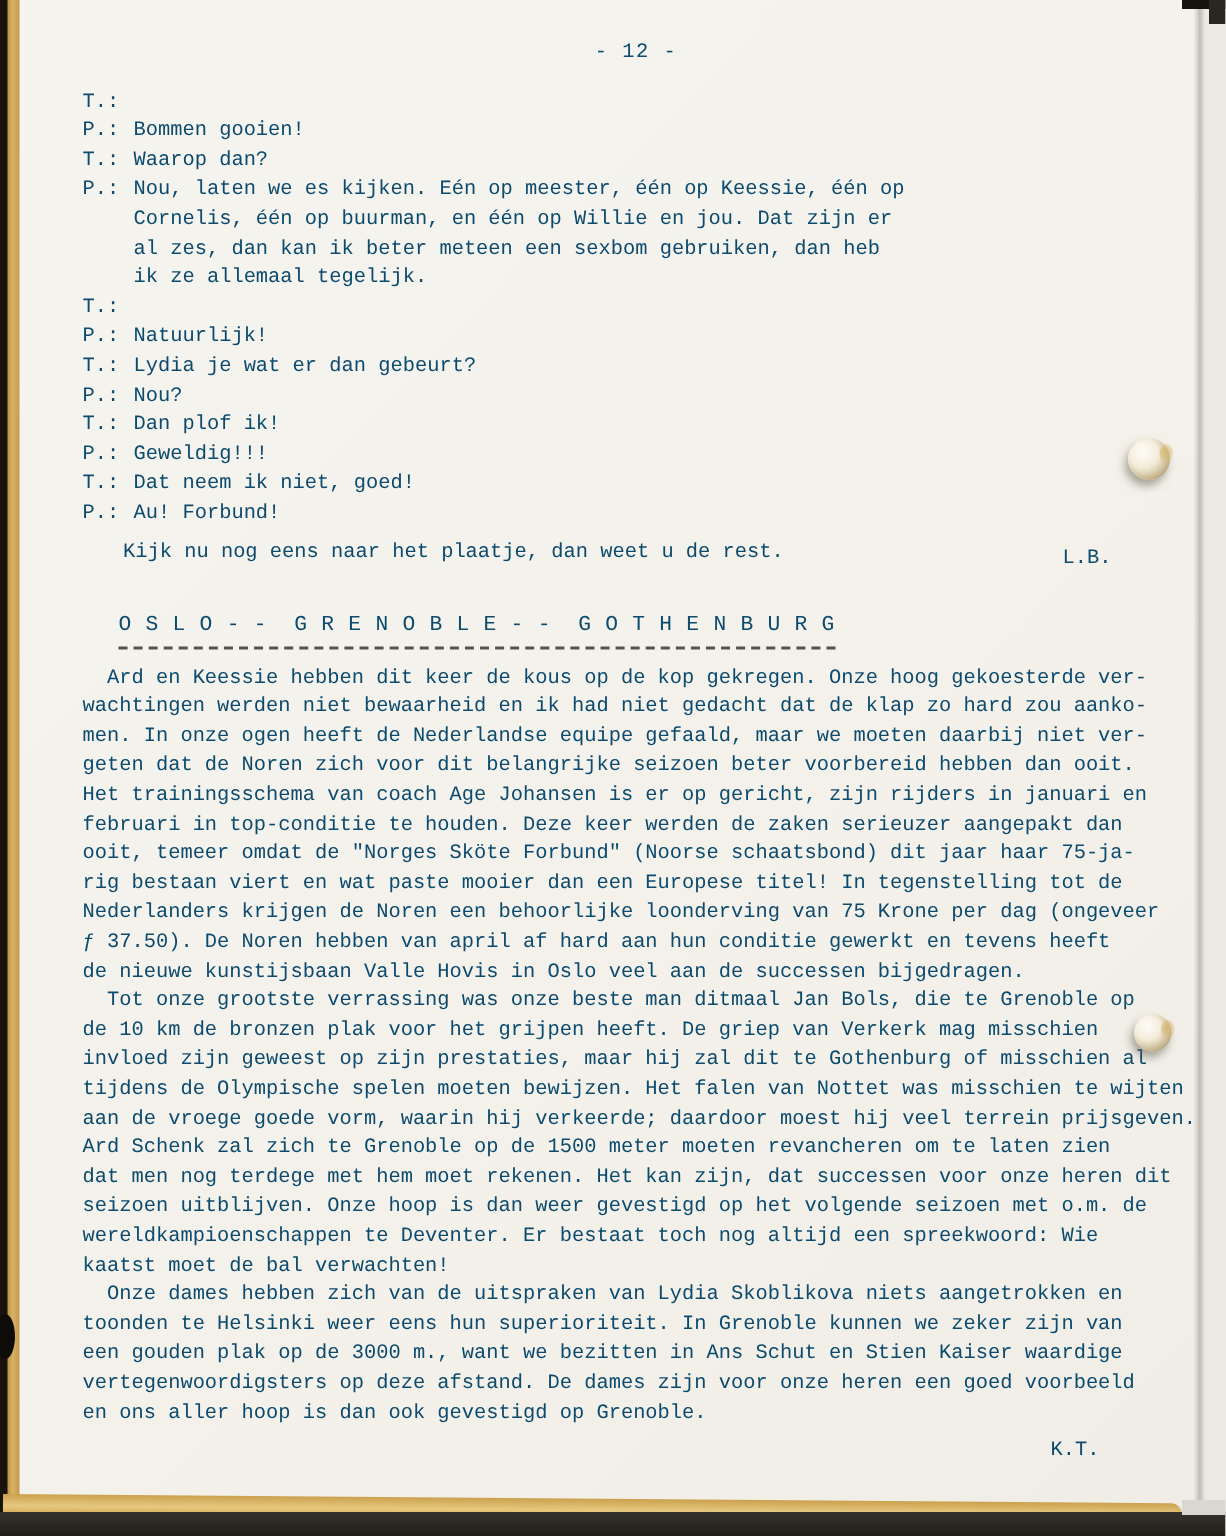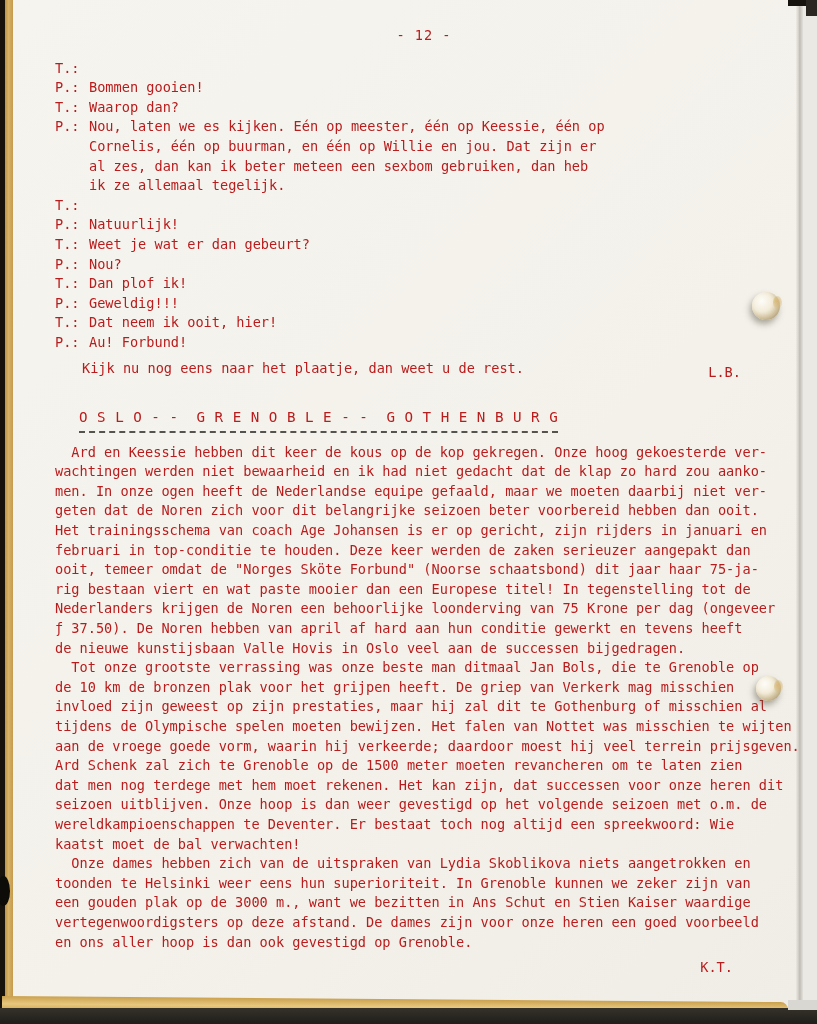--- a/index.html
+++ b/index.html
@@ -90,23 +90,24 @@
   }
   .brad-top { left: 752px; top: 292px; width: 28px; height: 28px; }
   .brad-bottom { left: 756px; top: 676px; width: 25px; height: 25px; }
 
   .content {
     position: absolute;
     left: 6px; top: 0;
     width: 793px;
     box-sizing: border-box;
     padding: 26px 6px 0 49px;
-    color: #b91c1c;
+    color: #0c4a6e;
     font-size: 13.6px;
     line-height: 19.6px;
+    font-family: Liberation Mono, monospace;
   }
   .page-number {
     text-align: center;
     white-space: pre;
     letter-spacing: 1px;
   }
   .dialogue { margin-top: 13px; }
   .dialogue-row { display: flex; }
   .speaker {
     flex: none;
@@ -173,37 +174,37 @@
     </div>
     <div class="dialogue-row">
       <span class="speaker">T.:</span>
     </div>
     <div class="dialogue-row">
       <span class="speaker">P.:</span>
         <span class="speech">Natuurlijk!</span>
     </div>
     <div class="dialogue-row">
       <span class="speaker">T.:</span>
-        <span class="speech">Weet je wat er dan gebeurt?</span>
+        <span class="speech">Lydia je wat er dan gebeurt?</span>
     </div>
     <div class="dialogue-row">
       <span class="speaker">P.:</span>
         <span class="speech">Nou?</span>
     </div>
     <div class="dialogue-row">
       <span class="speaker">T.:</span>
         <span class="speech">Dan plof ik!</span>
     </div>
     <div class="dialogue-row">
       <span class="speaker">P.:</span>
         <span class="speech">Geweldig!!!</span>
     </div>
     <div class="dialogue-row">
       <span class="speaker">T.:</span>
-        <span class="speech">Dat neem ik ooit, hier!</span>
+        <span class="speech">Dat neem ik niet, goed!</span>
     </div>
     <div class="dialogue-row">
       <span class="speaker">P.:</span>
         <span class="speech">Au! Forbund!</span>
     </div>
 
     <div class="closing-row">
       <span>Kijk nu nog eens naar het plaatje, dan weet u de rest.</span>
       <span class="closing-initials">L.B.</span>
     </div>

